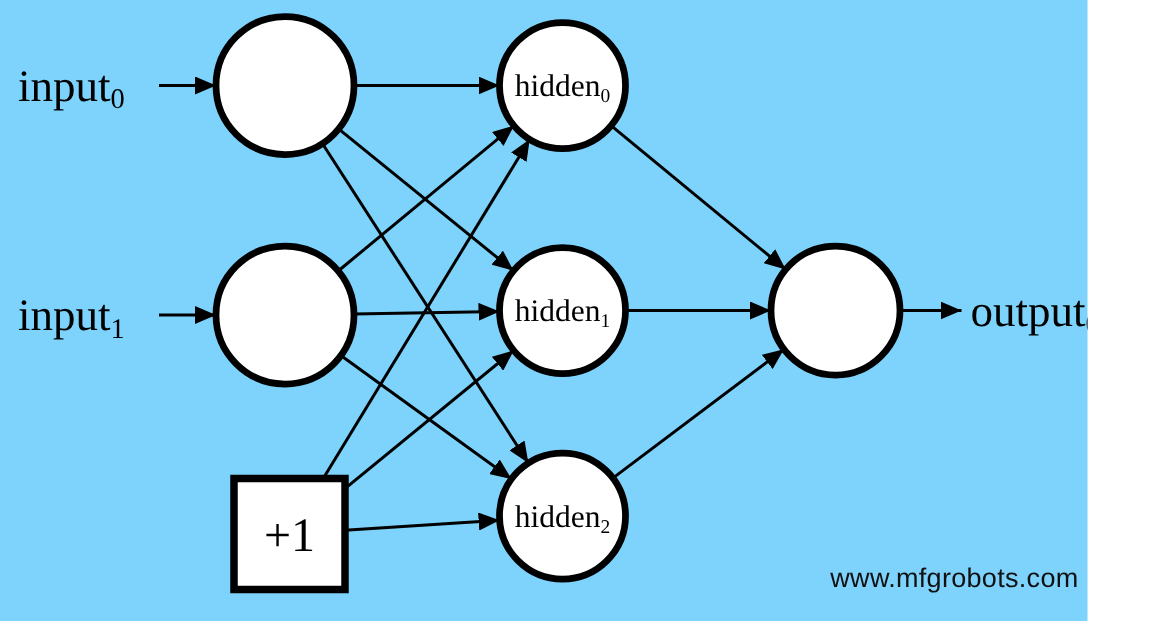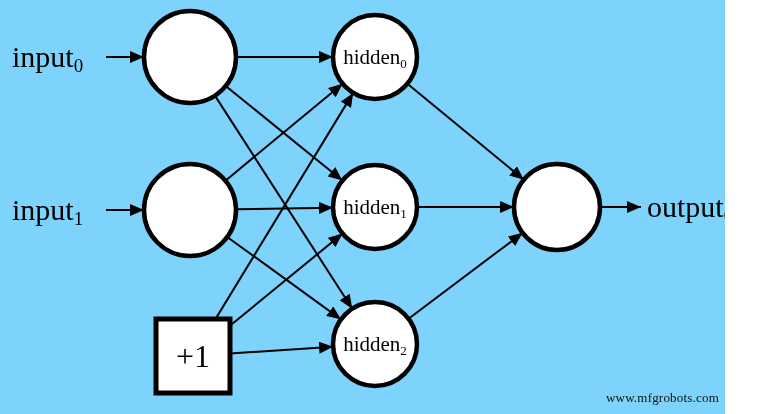--- a/index.html
+++ b/index.html
@@ -14,24 +14,24 @@
     background: #7dd3fc;
     overflow: hidden;
     font-family: "Liberation Serif", "DejaVu Serif", serif;
   }
   svg {
     display: block;
   }
   .watermark {
     position: absolute;
     right: 6px;
-    bottom: 8px;
-    font-size: 13px;
+    bottom: 18px;
+    font-size: 18px;
     color: #111111;
-    font-family: Liberation Serif, serif;
+    font-family: Liberation Sans, sans-serif;
     letter-spacing: 0.2px;
   }
 </style>
 </head>
 <body>
 
 <div class="stage">
   <svg id="diagram-svg" width="768" height="414" viewBox="0 0 768 414">
       <defs>
         <marker id="arrow" markerWidth="14" markerHeight="12" refX="14" refY="6" orient="auto" markerUnits="userSpaceOnUse">

